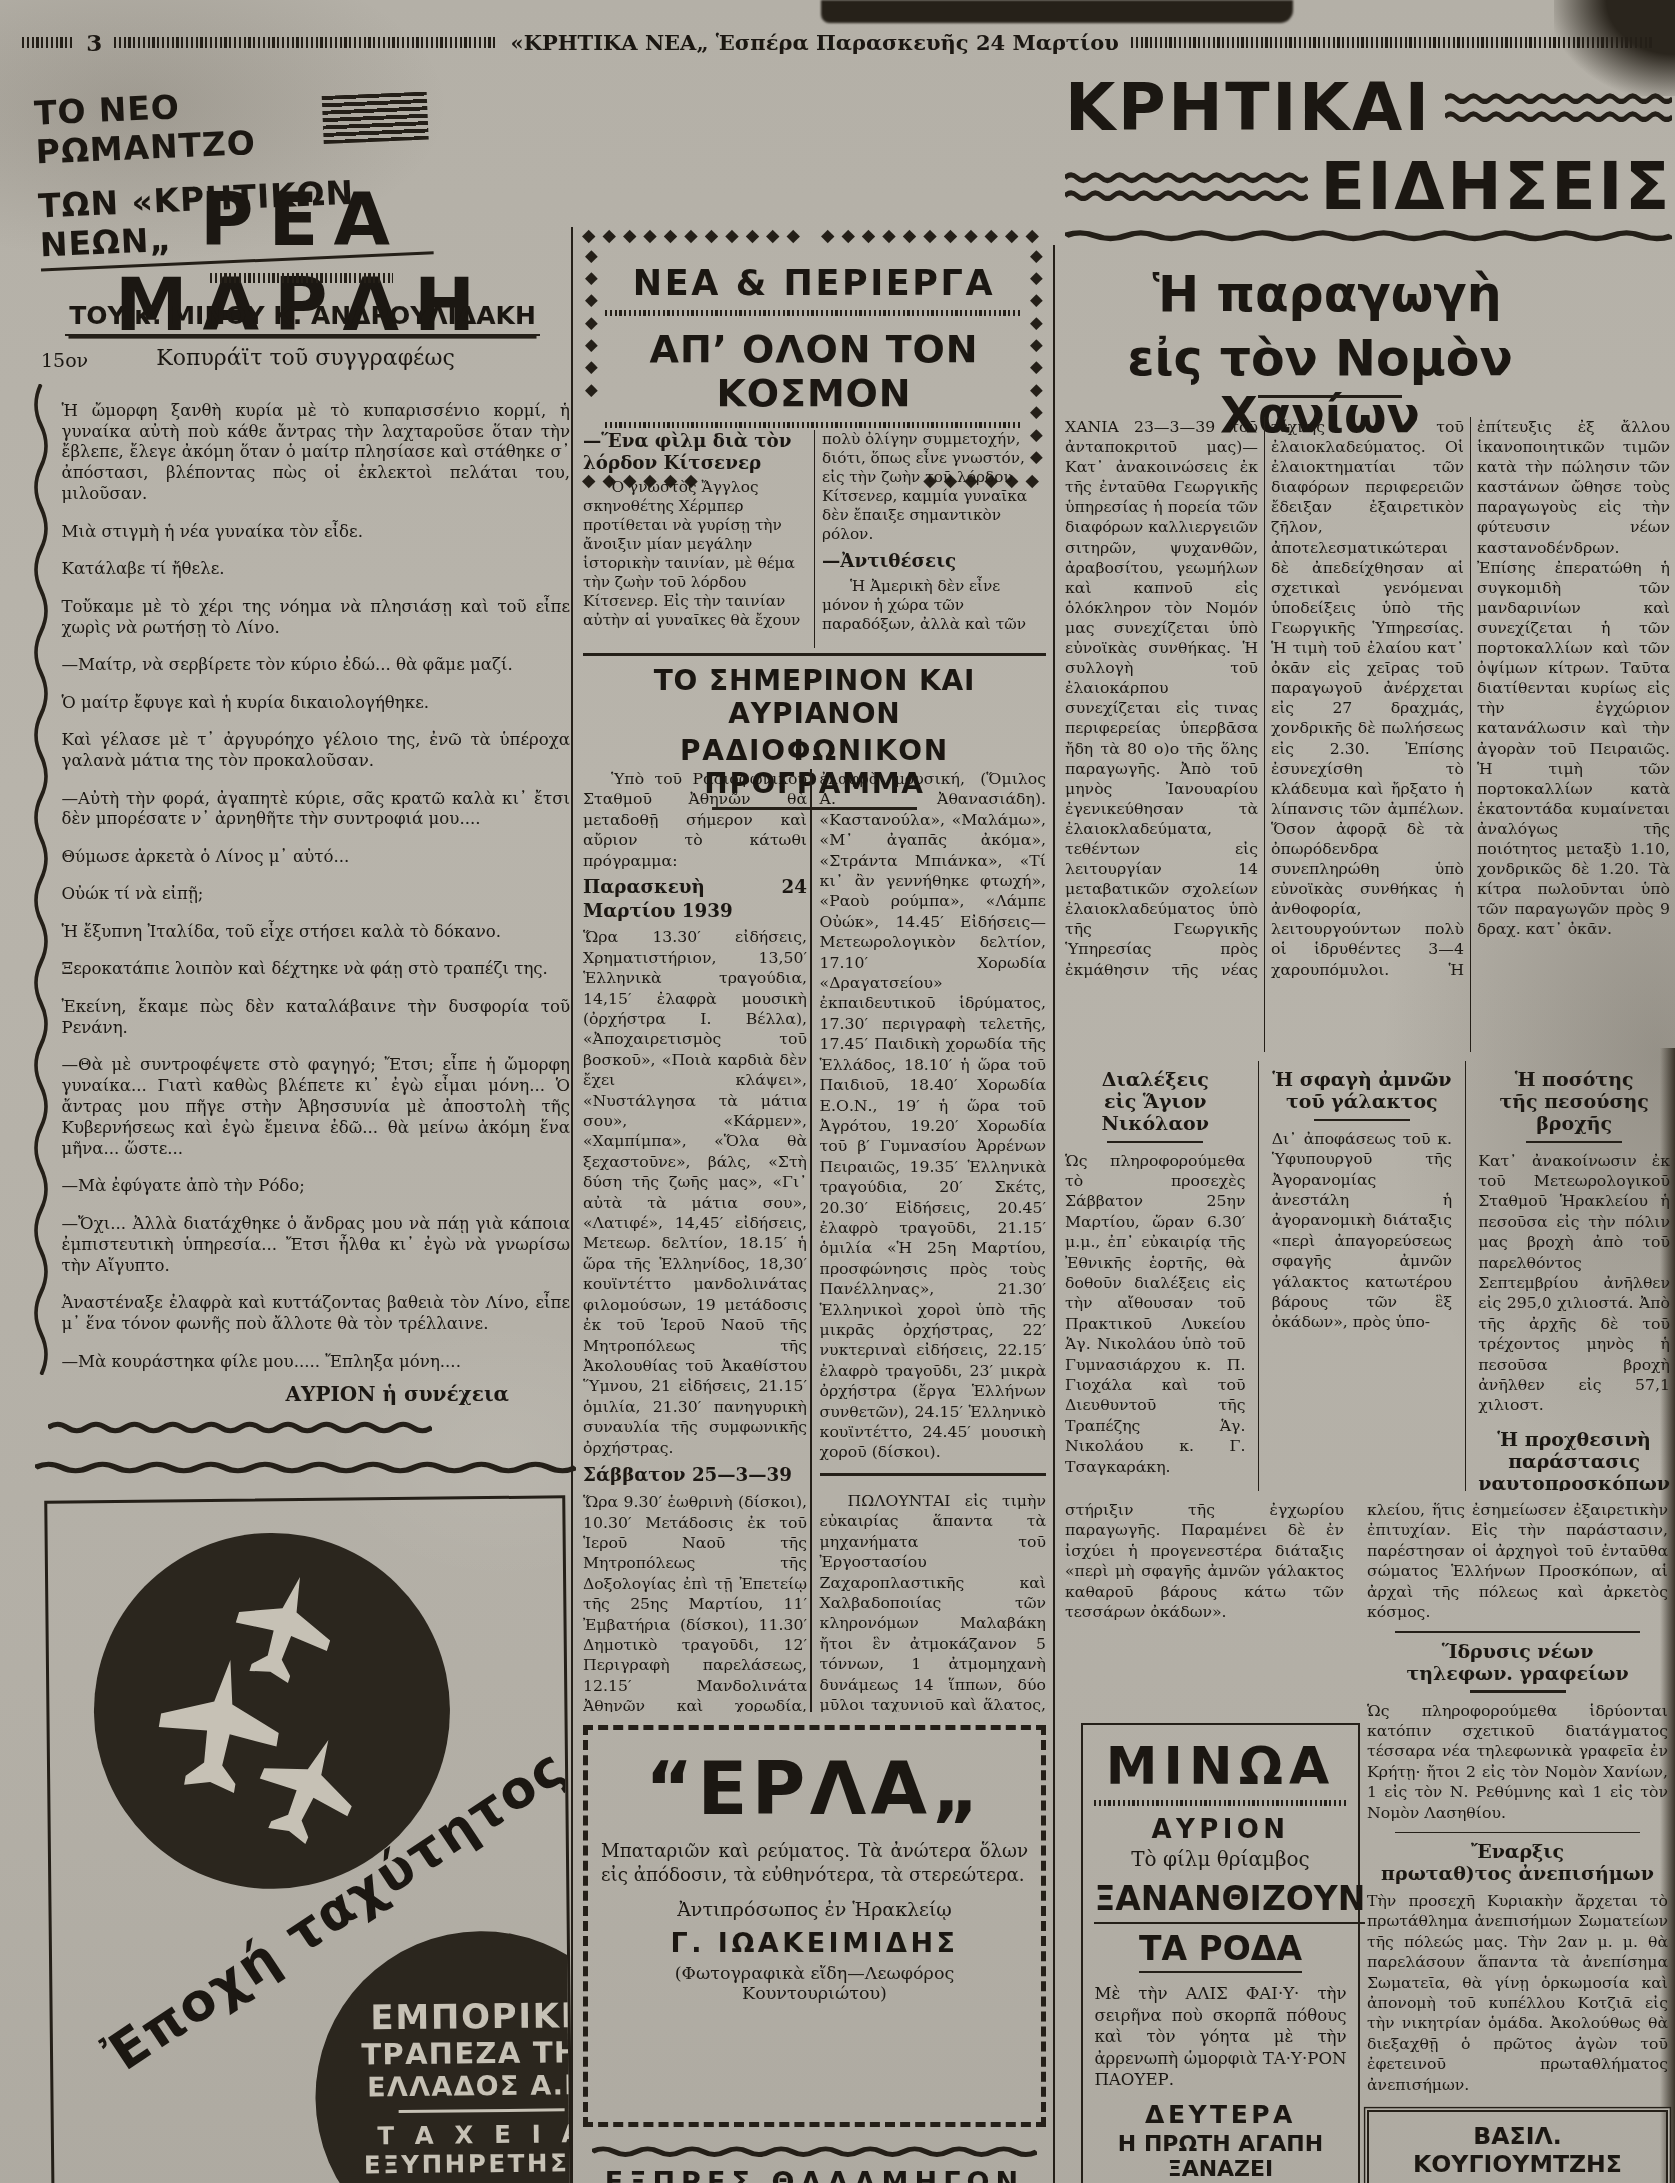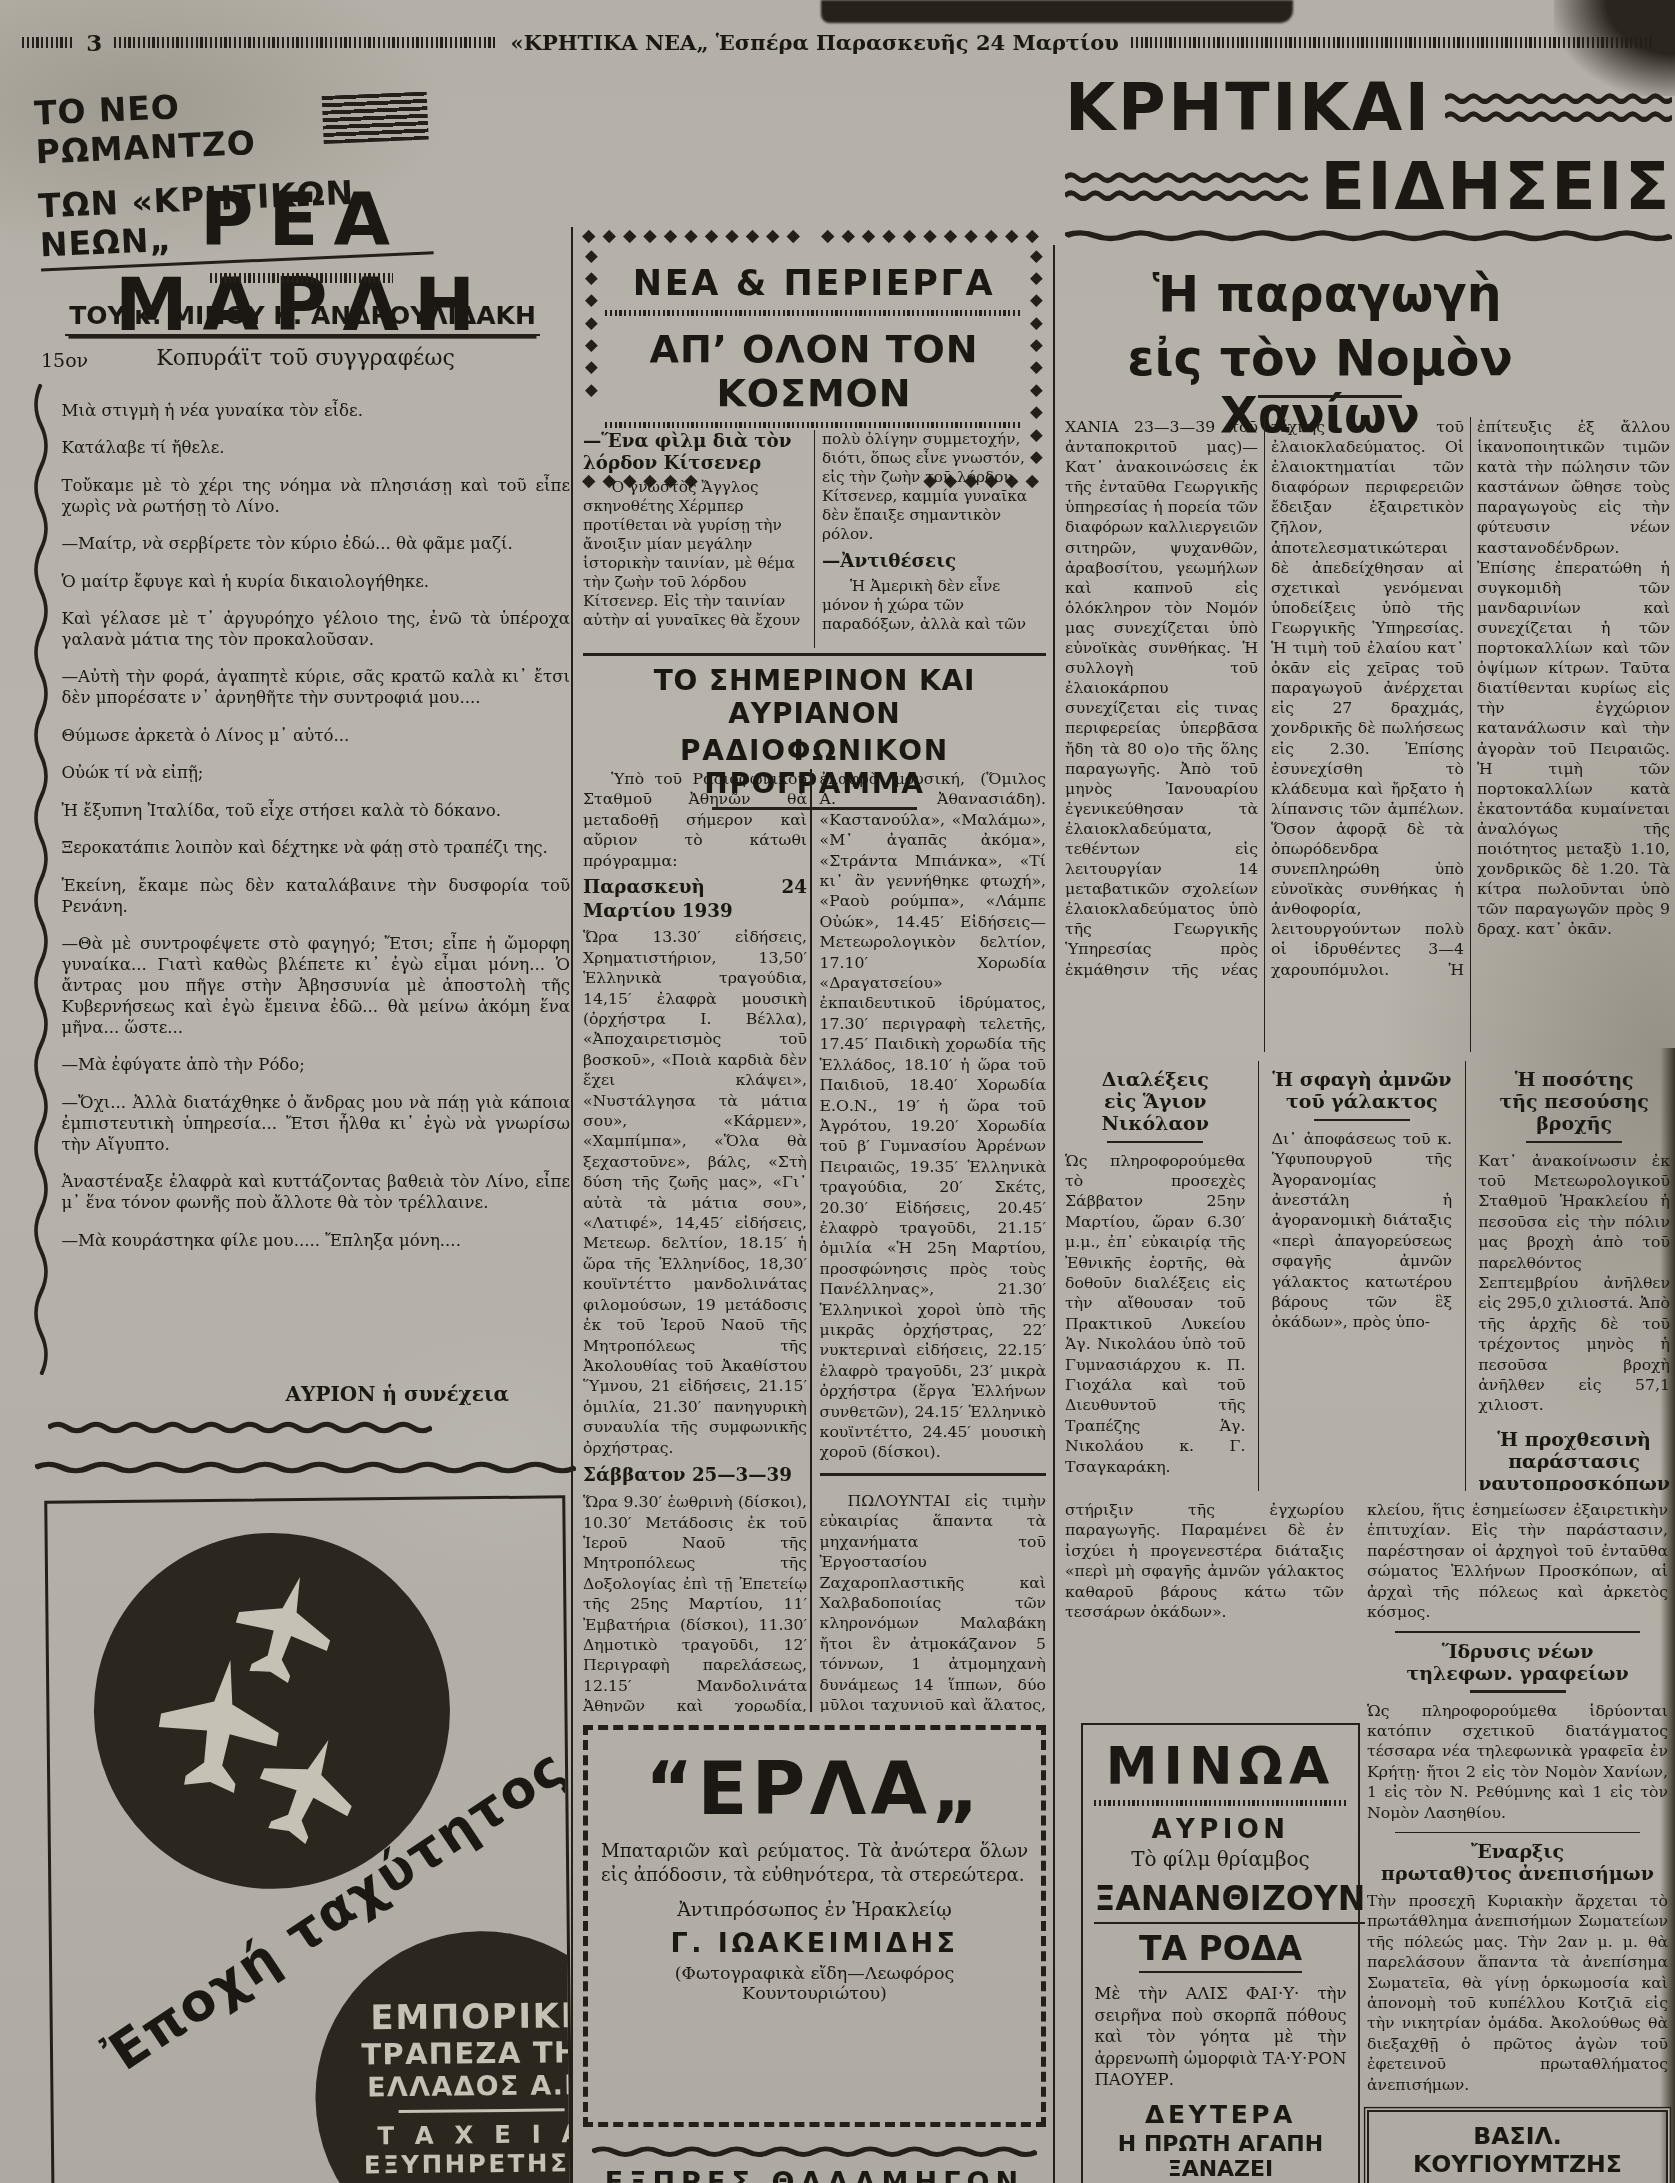--- a/index.html
+++ b/index.html
@@ -65,20 +65,21 @@
   <span class="sans b" style="font-size:25px;display:inline-block;border-bottom:2.6px solid #241f18;box-shadow:0 6.1px 0 -3.5px #241f18;padding:0 4.4px 4.4px;">ΤΟΥ κ. ΜΙΝΟΥ Κ. ΑΝΔΡΟΥΛΙΔΑΚΗ</span>
 </div>
 <div class="abs" style="left:41px;top:349px;font-size:19px;">15ον</div>
 <div class="abs ctr" style="left:131px;top:345px;width:349px;font-size:22px;">Κοπυράϊτ τοῦ συγγραφέως</div>
 
 <div class="abs" style="left:31px;top:384px;width:539px;height:991px;overflow:hidden;display:flex;gap:10.5px;">
   <svg width="20" height="991" viewBox="0 0 40 1200" preserveAspectRatio="none">
     <path class="wave" stroke-width="7" d="M20 0 Q0 25 20 50 T20 100 T20 150 T20 200 T20 250 T20 300 T20 350 T20 400 T20 450 T20 500 T20 550 T20 600 T20 650 T20 700 T20 750 T20 800 T20 850 T20 900 T20 950 T20 1000 T20 1050 T20 1100 T20 1150 T20 1200"></path>
   </svg>
   <div class="jus" style="flex:1;font-size:16.6px;line-height:1.26;">
+      <p>Ἡ ὤμορφη ξανθὴ κυρία μὲ τὸ κυπαρισσένιο κορμί, ἡ γυναίκα αὐτὴ ποὺ κάθε ἄντρας τὴν λαχταροῦσε ὅταν τὴν ἔβλεπε, ἔλεγε ἀκόμη ὅταν ὁ μαίτρ πλησίασε καὶ στάθηκε σ᾿ ἀπόστασι, βλέποντας πὼς οἱ ἐκλεκτοὶ πελάται του, μιλοῦσαν.</p>
       <p>Μιὰ στιγμὴ ἡ νέα γυναίκα τὸν εἶδε.</p>
       <p>Κατάλαβε τί ἤθελε.</p>
       <p>Τοὔκαμε μὲ τὸ χέρι της νόημα νὰ πλησιάσῃ καὶ τοῦ εἶπε χωρὶς νὰ ρωτήσῃ τὸ Λίνο.</p>
       <p>—Μαίτρ, νὰ σερβίρετε τὸν κύριο ἐδώ... θὰ φᾶμε μαζί.</p>
       <p>Ὁ μαίτρ ἔφυγε καὶ ἡ κυρία δικαιολογήθηκε.</p>
       <p>Καὶ γέλασε μὲ τ᾿ ἀργυρόηχο γέλοιο της, ἐνῶ τὰ ὑπέροχα γαλανὰ μάτια της τὸν προκαλοῦσαν.</p>
       <p>—Αὐτὴ τὴν φορά, ἀγαπητὲ κύριε, σᾶς κρατῶ καλὰ κι᾿ ἔτσι δὲν μπορέσατε ν᾿ ἀρνηθῆτε τὴν συντροφιά μου....</p>
       <p>Θύμωσε ἀρκετὰ ὁ Λίνος μ᾿ αὐτό...</p>
       <p>Οὐώκ τί νὰ εἰπῇ;</p>
       <p>Ἡ ἔξυπνη Ἰταλί­δα, τοῦ εἶχε στήσει καλὰ τὸ δόκανο.</p>

